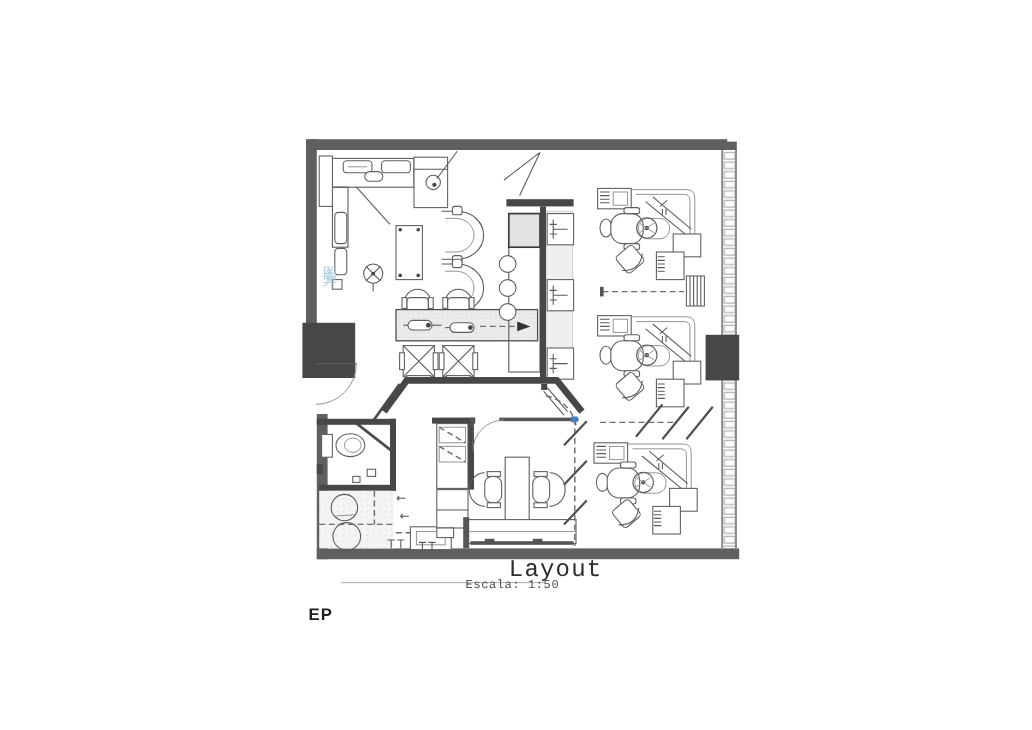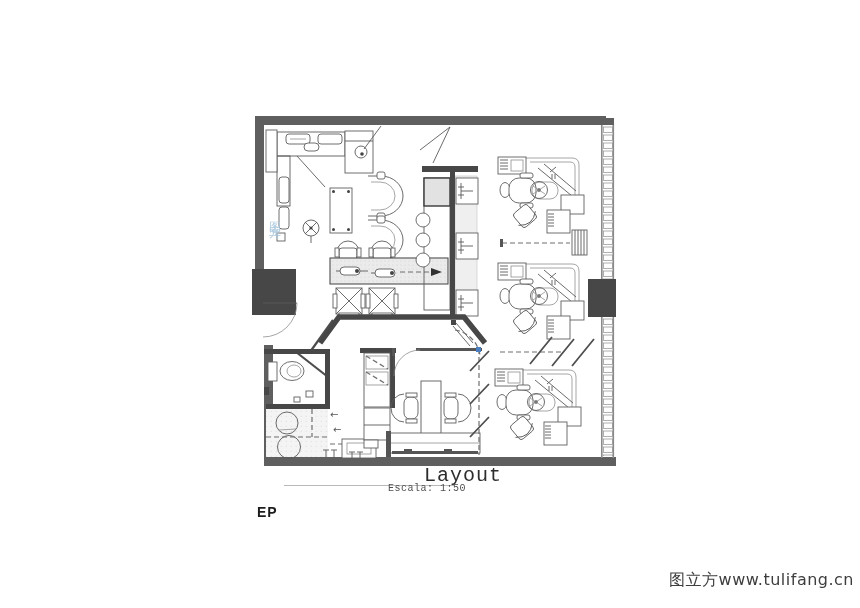--- a/index.html
+++ b/index.html
@@ -301,15 +301,14 @@
       </g>
     </g>
   </svg>
 
   <div class="ep-tag">EP</div>
   <div class="ep-line"></div>
   <div class="dwg-title">Layout</div>
   <div class="dwg-scale">Escala: 1:50</div>
 
   <div class="wm-plan">图立方</div>
-  <div class="wm-corner">图立方www.tulifang.cn</div>
 
 </div>
 
 </body></html>

